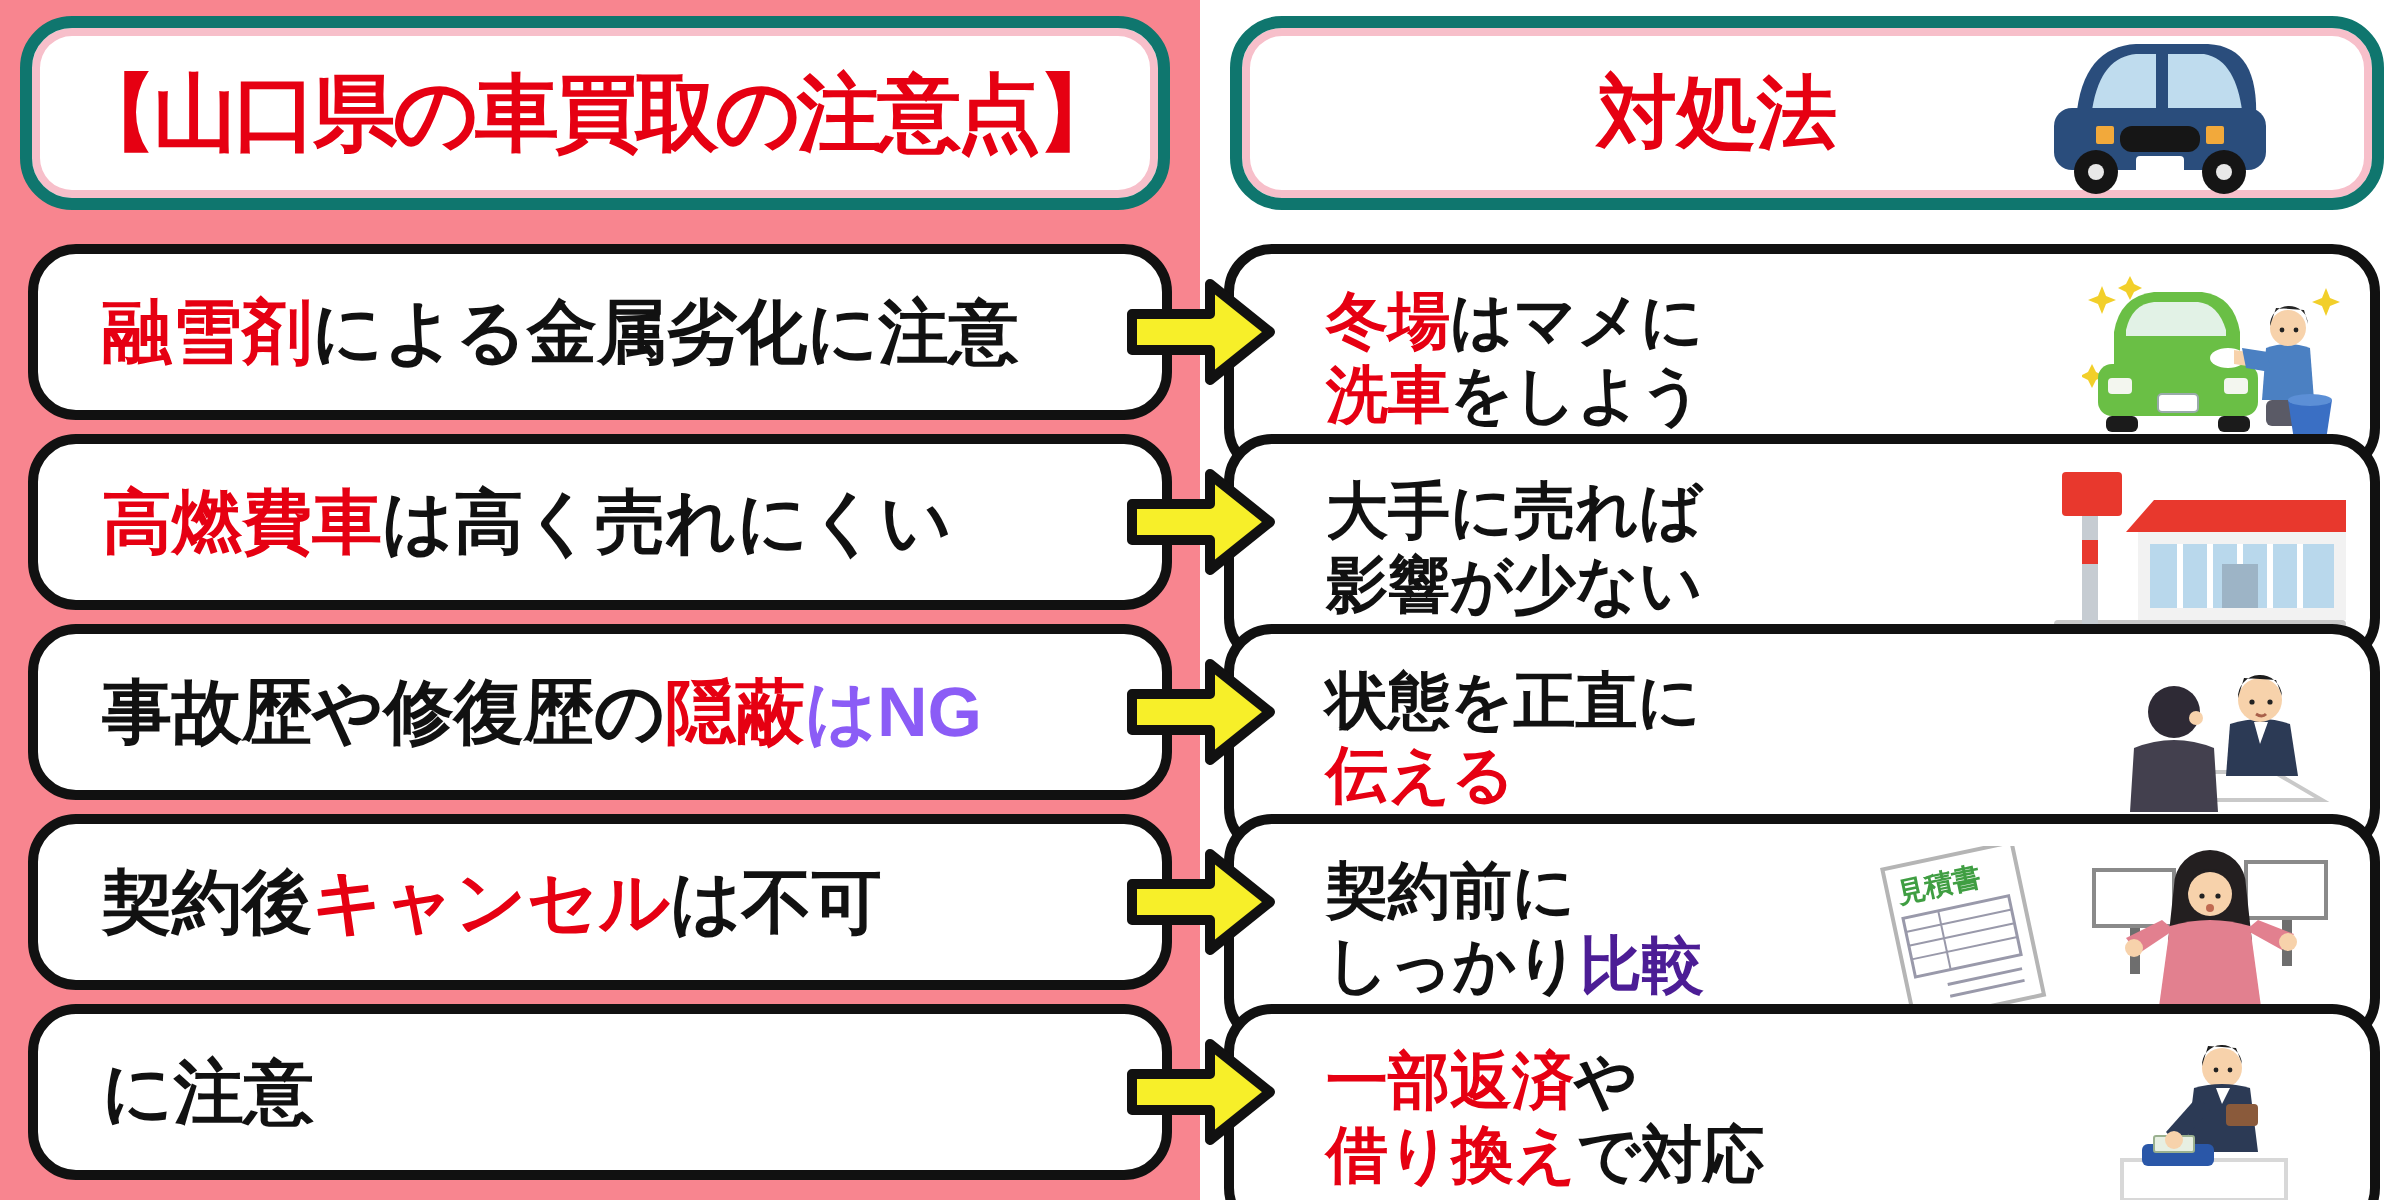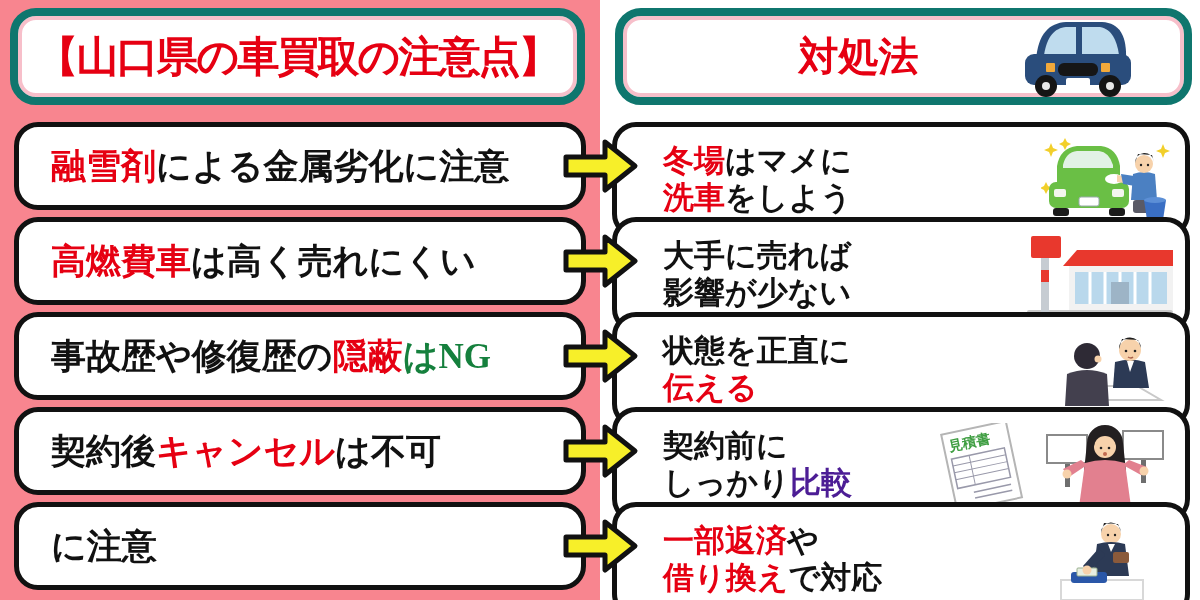--- a/index.html
+++ b/index.html
@@ -5,21 +5,21 @@
   * { margin:0; padding:0; box-sizing:border-box; }
   html,body { width:1200px; height:600px; overflow:hidden; }
   body { font-family:"Liberation Sans","DejaVu Sans",sans-serif; font-weight:bold; }
   .canvas { position:relative; width:1200px; height:600px; overflow:hidden; }
   .bg-half { position:absolute; top:0; height:600px; width:600px; }
   .bg-left  { left:0;   background:#85abf0; }
   .bg-right { left:600; background:#f8858f; }
 
   .title-box {
     position:absolute; top:8px; height:97px; background:#fff;
-    border:8px solid #0f766e; border-radius:26px;
+    border:6px solid #0f766e; border-radius:26px;
     box-shadow: inset 0 0 0 4px #f7bfca;
     display:flex; align-items:center; justify-content:center;
   }
   .title-left  { left:10px;  width:575px; }
   .title-right { left:615px; width:577px; }
   .title-text { color:#e60012; font-size:42px; letter-spacing:-2px; white-space:nowrap; }
   .title-right .title-text { font-size:40px; letter-spacing:0; margin-right:90px; }
 
   .row-left {
     position:absolute; left:14px; width:572px; height:88px; background:#fff;
@@ -120,21 +120,21 @@
       <rect x="44" y="32" width="104" height="44" fill="#f2f2f2"></rect>
       <rect x="50" y="38" width="92" height="32" fill="#b9d8ec"></rect>
       <path d="M65,38 V70 M80,38 V70 M95,38 V70 M110,38 V70 M125,38 V70" stroke="#fff" stroke-width="3"></path>
       <rect x="86" y="48" width="18" height="22" fill="#9db4c6"></rect>
     </svg>
   </div>
 
   <div class="row-left" style="top:312px">
       <span style="color: rgb(17, 17, 17);">事故歴や修復歴の</span>
       <span style="color: rgb(230, 0, 18);">隠蔽</span>
-      <span style="color: #15803d; font-family: Liberation Serif, serif;">はNG</span>
+      <span style="color: #8b5cf6;">はNG</span>
     </div>
   <svg class="row-arrow" style="top:327px" width="76" height="58" viewBox="0 0 76 58">
     <polygon points="3,20 42,20 42,5 72,29 42,53 42,38 3,38" fill="#f7ef29" stroke="#111" stroke-width="5" stroke-linejoin="round"></polygon>
   </svg>
   <div class="row-right" style="top:312px">
     <div><span style="color: rgb(17, 17, 17);">状態を正直に</span></div>
     <div><span style="color: rgb(230, 0, 18);">伝える</span></div>
     <svg class="illus" style="right:16px" width="120" height="84" viewBox="0 0 120 84">
       <path d="M26,58 L88,58 L112,72 L50,72 Z" fill="#fff" stroke="#c9c9c9" stroke-width="2"></path>
       <path d="M66,34 Q82,29 96,34 L100,60 L64,60 Z" fill="#2c3a55"></path>

